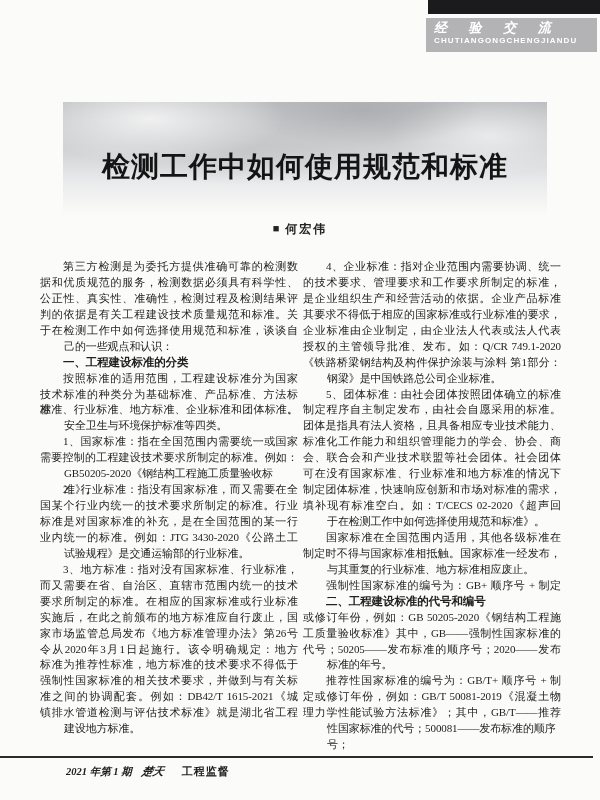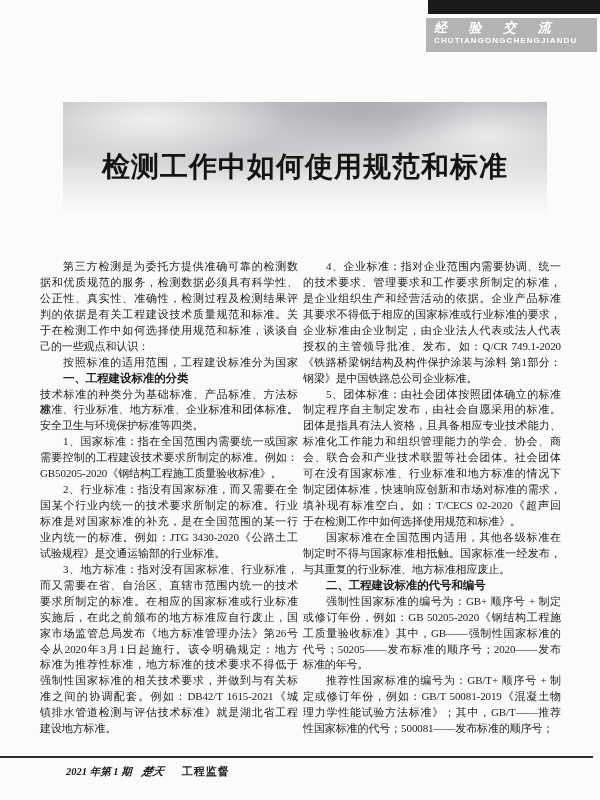--- a/index.html
+++ b/index.html
@@ -28,21 +28,21 @@
   .author-line{position:absolute;left:0;top:221px;width:600px;text-align:center;font-size:12px;color:#222;}
   .author-marker{font-size:11px;position:relative;top:-1px;}
   .author-name{font-weight:bold;letter-spacing:2px;margin-left:6px;}
 
   
   .columns{position:absolute;left:40px;top:259px;width:527px;display:flex;gap:5px;}
   .col{width:258px;}
   .line{height:15.95px;line-height:15.95px;font-size:11px;letter-spacing:-0.1px;color:#222;}
   .line.full{text-align:justify;text-align-last:justify;}
   .line.first{text-indent:23px;text-align:justify;text-align-last:justify;}
-  .line.end{text-align:left;}
+  .line.end{text-align:left;margin-left:24px;}
   .line.head{font-weight:bold;text-indent:23px;text-align:left;
     font-family:"Liberation Sans","DejaVu Sans",sans-serif;font-size:11.5px;}
 
   
   .footer-rule{position:absolute;left:0;top:756px;width:593px;height:2px;background:#2b2b2b;}
   .footer-issue{position:absolute;left:66px;top:764px;font-size:10.5px;font-weight:bold;font-style:italic;color:#1c1c1c;}
   .journal-logo{font-style:italic;font-weight:bold;margin-left:10px;transform:skewX(-12deg);display:inline-block;font-size:11px;}
   .journal-name{font-style:normal;font-weight:bold;margin-left:18px;font-family:"Liberation Sans","DejaVu Sans",sans-serif;font-size:11px;letter-spacing:1px;}
   .page-number{position:absolute;left:492px;top:764px;font-size:11.5px;color:#222;letter-spacing:2px;margin-top:36px;}
 </style>
@@ -55,31 +55,34 @@
 
   <div class="section-banner" style="background: rgb(179, 179, 181);">
     <div class="section-title">经 验 交 流</div>
     <div class="section-subtitle">CHUTIANGONGCHENGJIANDU</div>
   </div>
 
   <div class="hero">
     <div class="page-title">检测工作中如何使用规范和标准</div>
   </div>
 
+  <div class="author-line">
+    <span class="author-marker">■</span><span class="author-name">何宏伟</span>
+  </div>
 
   <div class="columns">
     <div class="col" id="col-left">
         <div class="line first">第三方检测是为委托方提供准确可靠的检测数</div>
         <div class="line full">据和优质规范的服务，检测数据必须具有科学性、</div>
         <div class="line full">公正性、真实性、准确性，检测过程及检测结果评</div>
         <div class="line full">判的依据是有关工程建设技术质量规范和标准。关</div>
         <div class="line full">于在检测工作中如何选择使用规范和标准，谈谈自</div>
         <div class="line end">己的一些观点和认识：</div>
+        <div class="line head">一、工程建设标准的分类</div>
         <div class="line first">按照标准的适用范围，工程建设标准分为国家</div>
-        <div class="line head">一、工程建设标准的分类</div>
         <div class="line full">技术标准的种类分为基础标准、产品标准、方法标准、</div>
         <div class="line full">标准、行业标准、地方标准、企业标准和团体标准。</div>
         <div class="line end">安全卫生与环境保护标准等四类。</div>
         <div class="line first">1、国家标准：指在全国范围内需要统一或国家</div>
         <div class="line full">需要控制的工程建设技术要求所制定的标准。例如：</div>
         <div class="line end">GB50205-2020《钢结构工程施工质量验收标准》。</div>
         <div class="line first">2、行业标准：指没有国家标准，而又需要在全</div>
         <div class="line full">国某个行业内统一的技术要求所制定的标准。行业</div>
         <div class="line full">标准是对国家标准的补充，是在全国范围的某一行</div>
         <div class="line full">业内统一的标准。例如：JTG 3430-2020《公路土工</div>
@@ -110,22 +113,22 @@
         <div class="line full">团体是指具有法人资格，且具备相应专业技术能力、</div>
         <div class="line full">标准化工作能力和组织管理能力的学会、协会、商</div>
         <div class="line full">会、联合会和产业技术联盟等社会团体。社会团体</div>
         <div class="line full">可在没有国家标准、行业标准和地方标准的情况下</div>
         <div class="line full">制定团体标准，快速响应创新和市场对标准的需求，</div>
         <div class="line full">填补现有标准空白。如：T/CECS 02-2020《超声回</div>
         <div class="line end">于在检测工作中如何选择使用规范和标准》。</div>
         <div class="line first">国家标准在全国范围内适用，其他各级标准在</div>
         <div class="line full">制定时不得与国家标准相抵触。国家标准一经发布，</div>
         <div class="line end">与其重复的行业标准、地方标准相应废止。</div>
+        <div class="line first">强制性国家标准的编号为：GB+ 顺序号 + 制定</div>
         <div class="line head">二、工程建设标准的代号和编号</div>
-        <div class="line first">强制性国家标准的编号为：GB+ 顺序号 + 制定</div>
         <div class="line full">或修订年份，例如：GB 50205-2020《钢结构工程施</div>
         <div class="line full">工质量验收标准》其中，GB——强制性国家标准的</div>
         <div class="line full">代号；50205——发布标准的顺序号；2020——发布</div>
         <div class="line end">标准的年号。</div>
         <div class="line first">推荐性国家标准的编号为：GB/T+ 顺序号 + 制</div>
         <div class="line full">定或修订年份，例如：GB/T 50081-2019《混凝土物</div>
         <div class="line full">理力学性能试验方法标准》；其中，GB/T——推荐</div>
         <div class="line end">性国家标准的代号；500081——发布标准的顺序号；</div>
       </div>
   </div>

